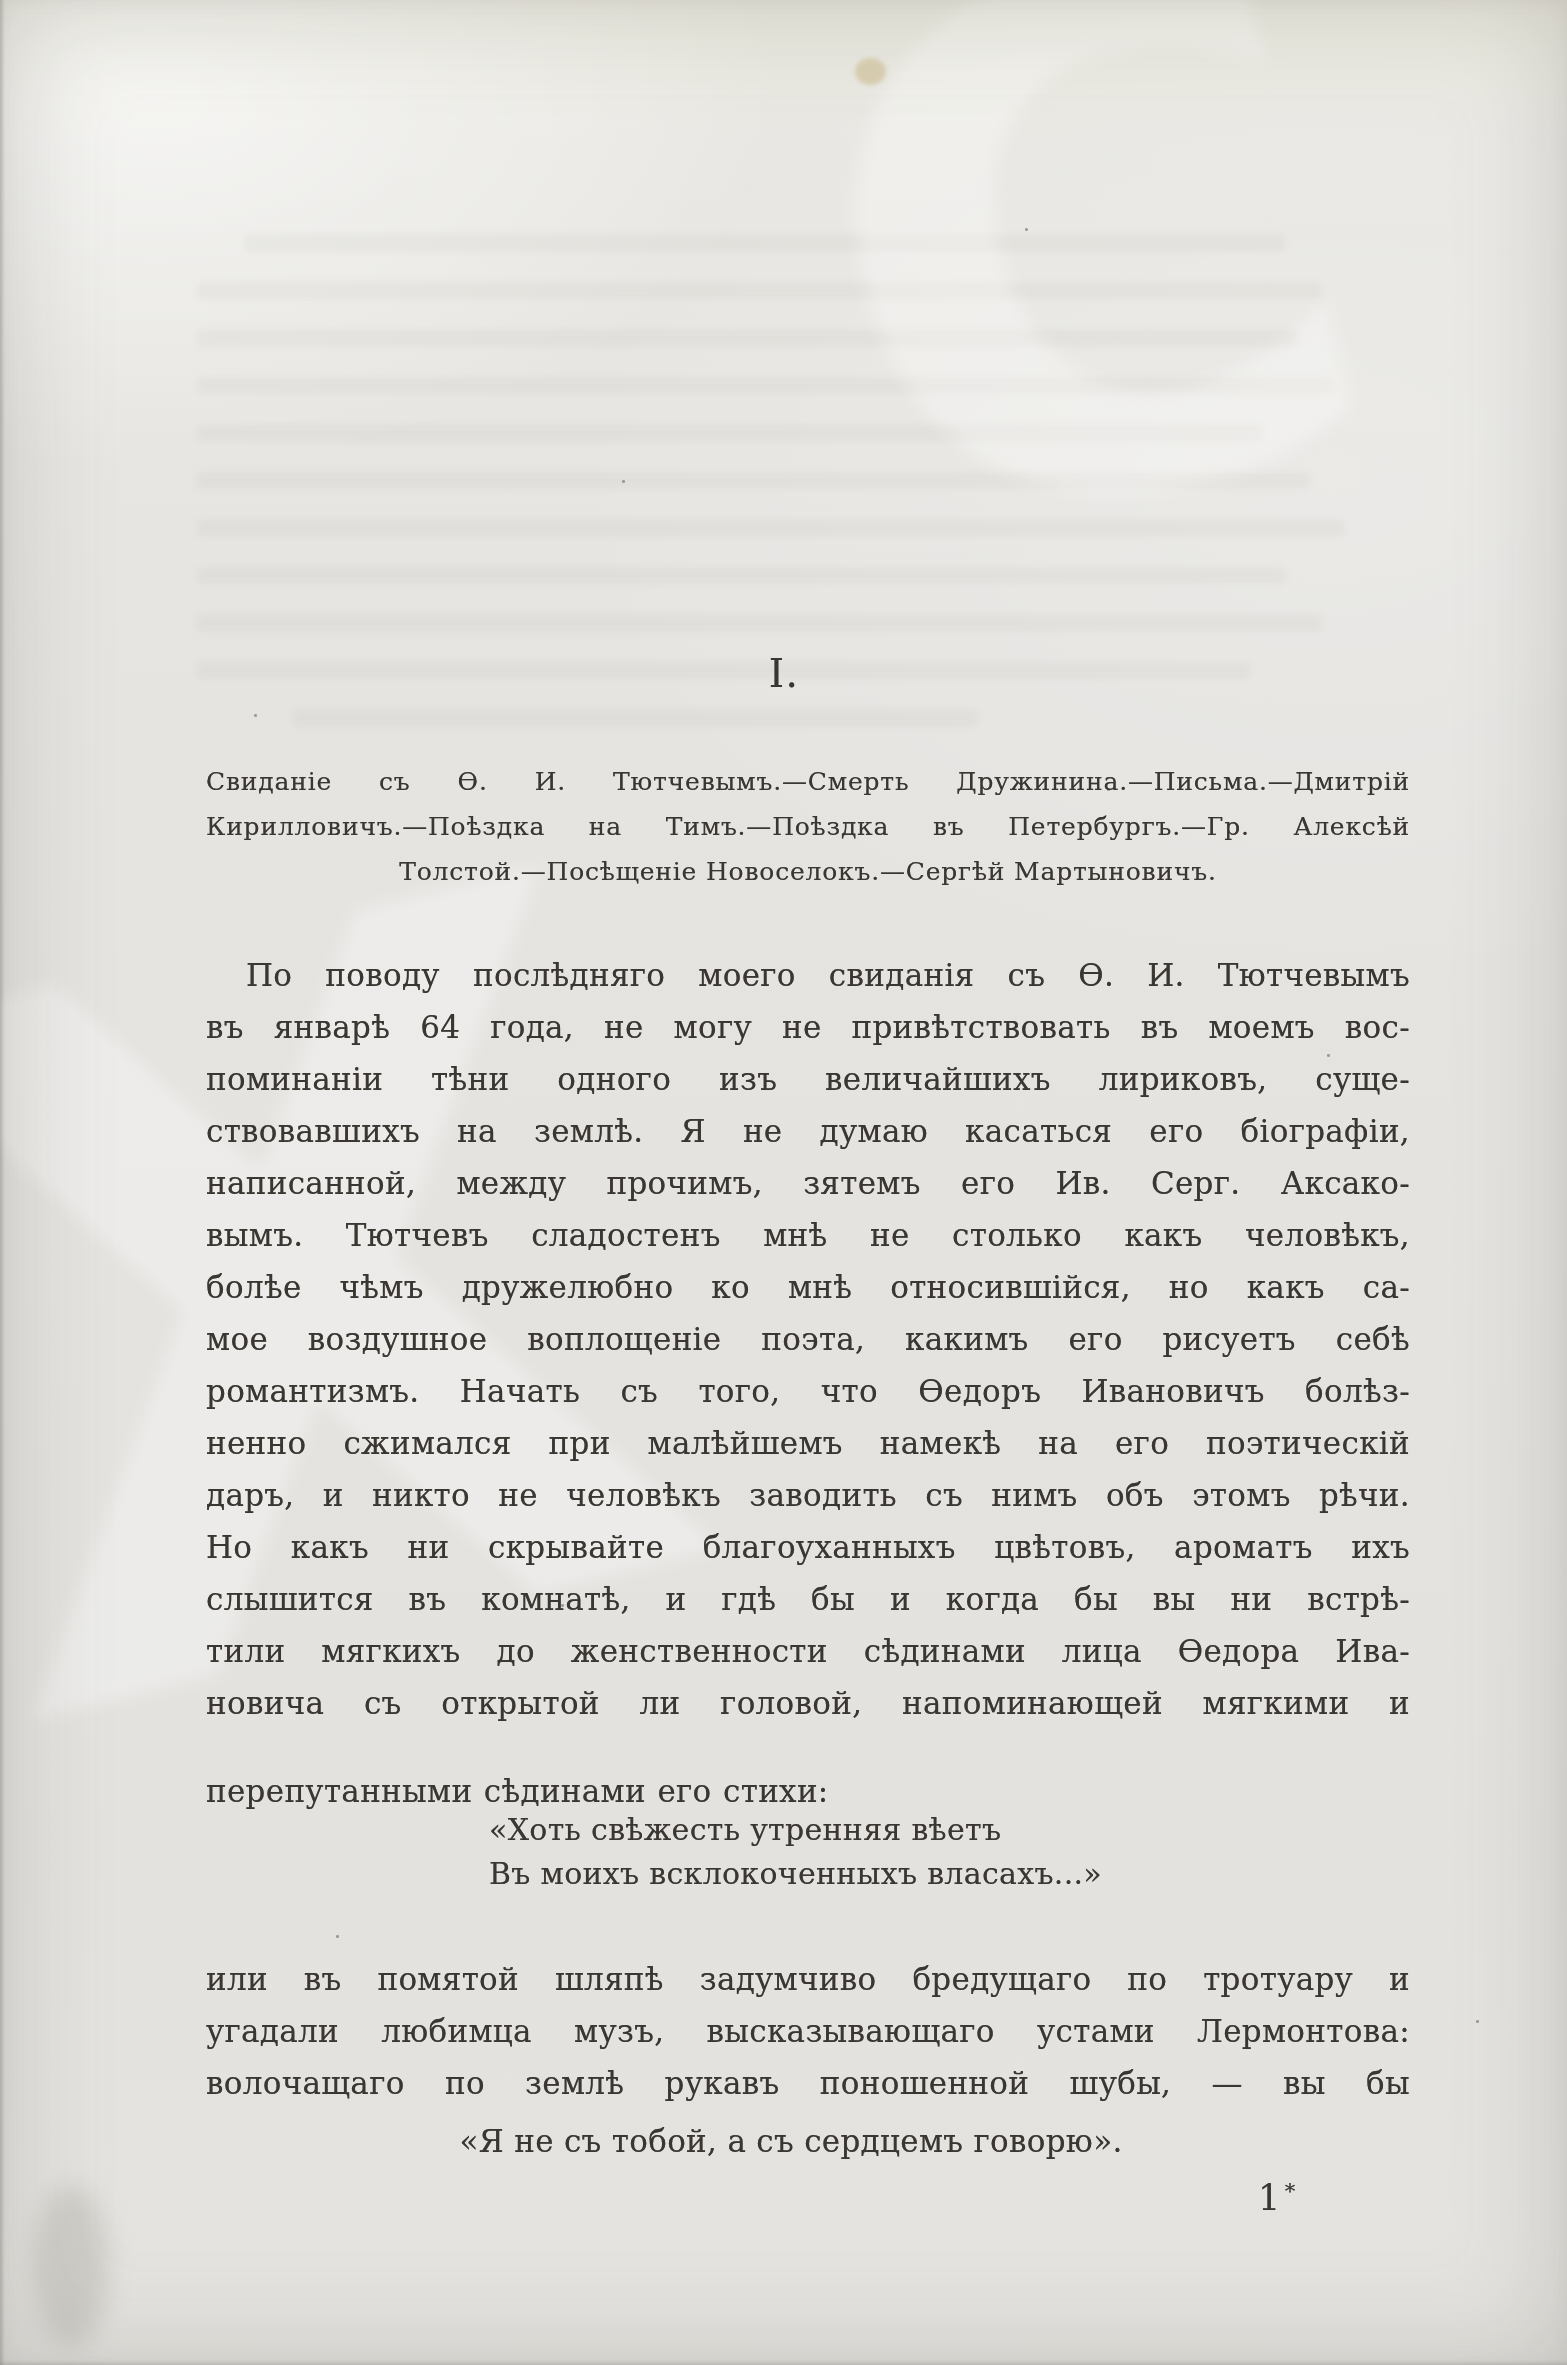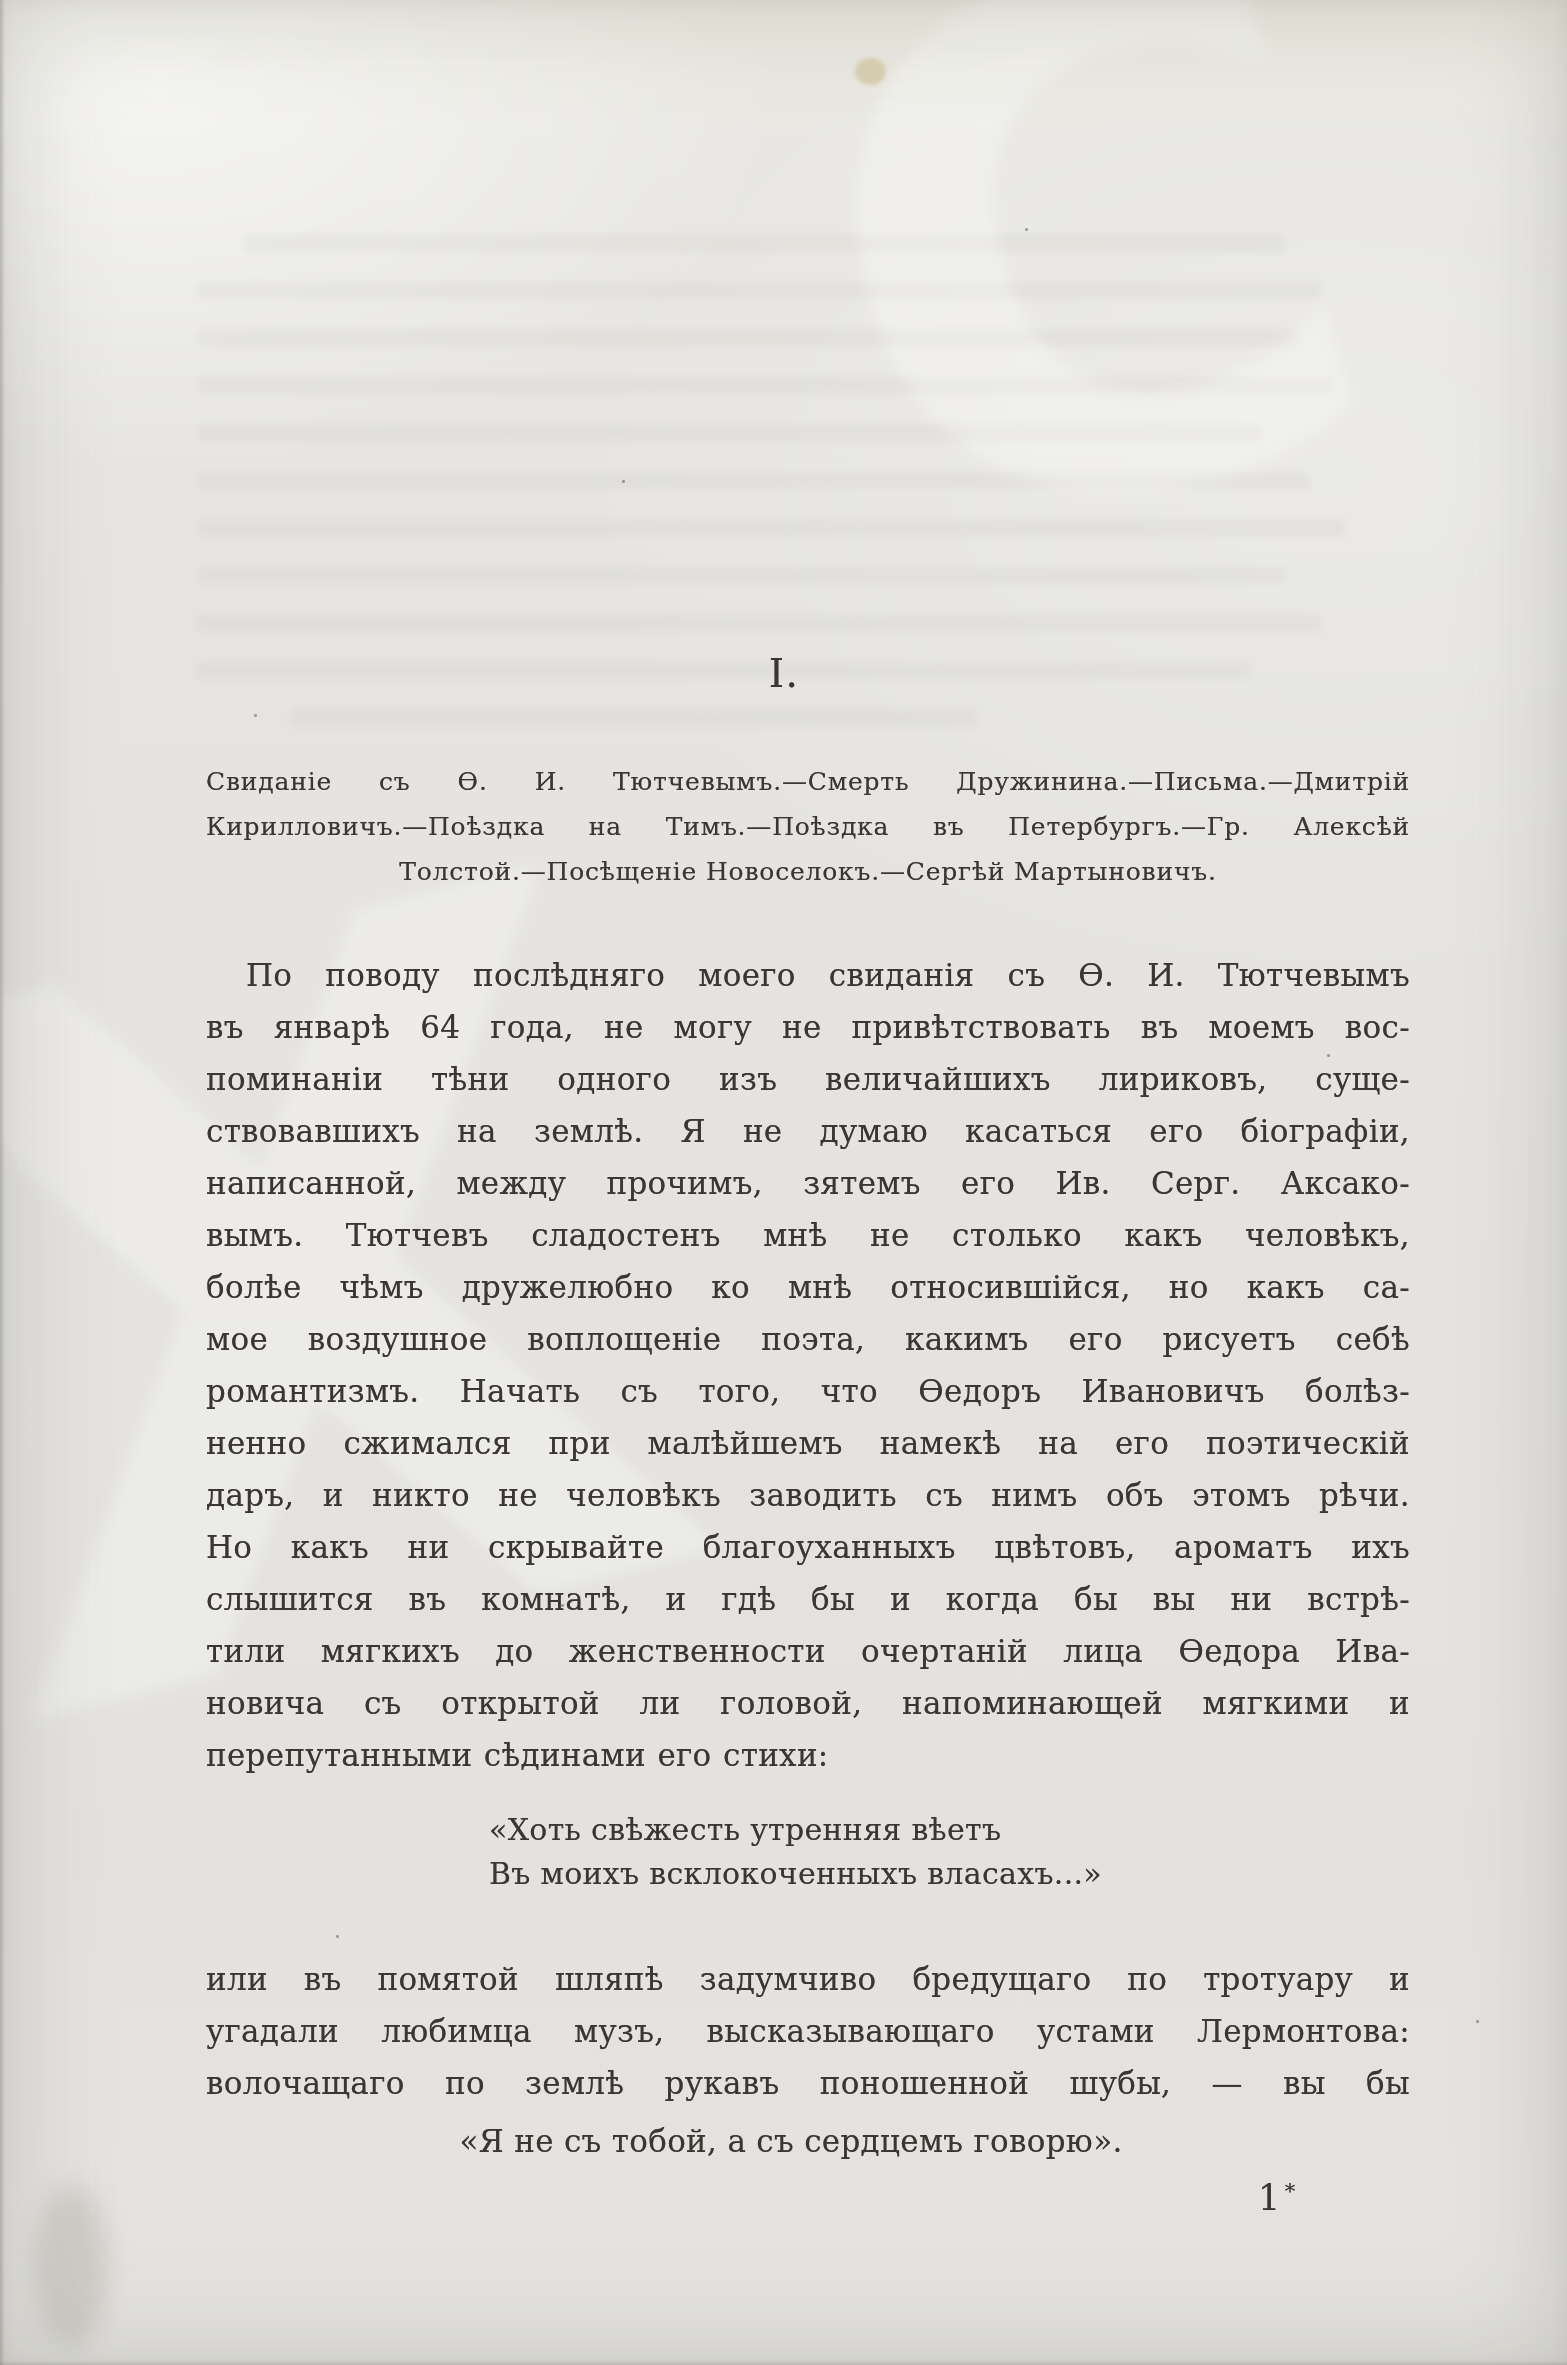--- a/index.html
+++ b/index.html
@@ -43,21 +43,21 @@
     background:linear-gradient(0deg, rgba(90,88,80,0.22), rgba(90,88,80,0)); }
 
   
   .chapter-numeral{
     position:absolute; left:0; top:651px; width:1568px;
     text-align:center; font-size:39px; line-height:45px; letter-spacing:1.3px;
   }
   .textcol{ position:absolute; left:206px; width:1204px; }
 
   .line{ text-align:justify; text-align-last:justify; -moz-text-align-last:justify; text-justify:inter-word; }
-  .line.left{ text-align:right; text-align-last:left; -moz-text-align-last:left; }
+  .line.left{ text-align:right; text-align-last:left;margin-top:36px; -moz-text-align-last:left; }
   .line.center{ text-align:right; text-align-last:center; -moz-text-align-last:center; }
 
   .summary{ top:759px; font-size:25px; line-height:45px; letter-spacing:0.8px; }
   .body{ font-size:31px; line-height:52px; letter-spacing:0.3px; word-spacing:1.3px; }
   .para1{ top:949px; }
   .para1 .line:first-child{ padding-left:40px; }
   .para2{ top:1932px;margin-top:21px; }
 
   .verse{ top:1808px; padding-left:283px; font-size:30px; line-height:44px; letter-spacing:0.3px; }
   .verse .line{ text-align:left; text-align-last:left; -moz-text-align-last:left; }
@@ -118,21 +118,21 @@
       <div class="line">ствовавшихъ на землѣ. Я не думаю касаться его біографіи,</div>
       <div class="line">написанной, между прочимъ, зятемъ его Ив. Серг. Аксако-</div>
       <div class="line">вымъ. Тютчевъ сладостенъ мнѣ не столько какъ человѣкъ,</div>
       <div class="line">болѣе чѣмъ дружелюбно ко мнѣ относившійся, но какъ са-</div>
       <div class="line">мое воздушное воплощеніе поэта, какимъ его рисуетъ себѣ</div>
       <div class="line">романтизмъ. Начать съ того, что Ѳедоръ Ивановичъ болѣз-</div>
       <div class="line">ненно сжимался при малѣйшемъ намекѣ на его поэтическій</div>
       <div class="line">даръ, и никто не человѣкъ заводить съ нимъ объ этомъ рѣчи.</div>
       <div class="line">Но какъ ни скрывайте благоуханныхъ цвѣтовъ, ароматъ ихъ</div>
       <div class="line">слышится въ комнатѣ, и гдѣ бы и когда бы вы ни встрѣ-</div>
-      <div class="line">тили мягкихъ до женственности очертаній лица Ѳедора Ива-</div>
+      <div class="line">тили мягкихъ до женственности сѣдинами лица Ѳедора Ива-</div>
       <div class="line">новича съ открытой ли головой, напоминающей мягкими и</div>
       <div class="line left">перепутанными сѣдинами его стихи:</div>
     </div>
 
   <div class="textcol verse">
       <div class="line">«Хоть свѣжесть утренняя вѣетъ</div>
       <div class="line">Въ моихъ всклокоченныхъ власахъ...»</div>
     </div>
 
   <div class="textcol body para2">

